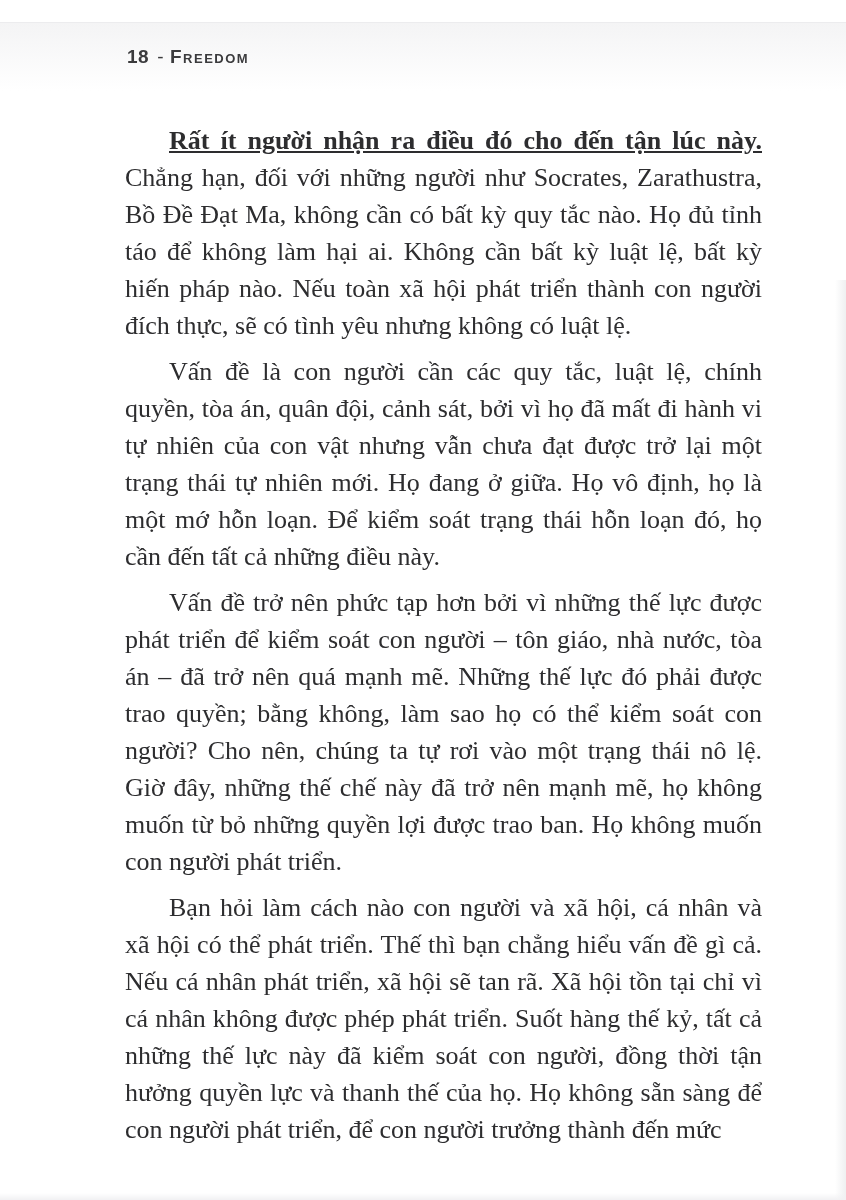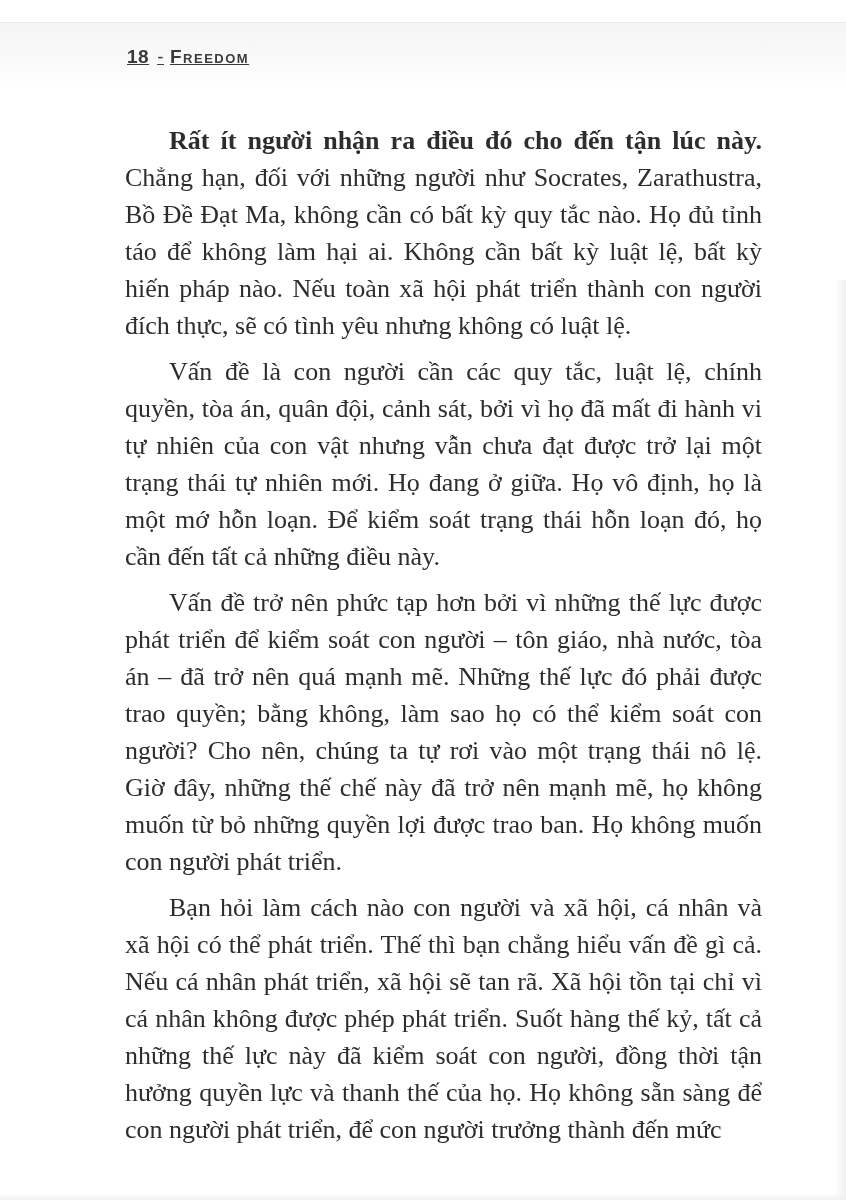--- a/index.html
+++ b/index.html
@@ -41,39 +41,38 @@
   .page-header {
     position: absolute;
     top: 46px;
     left: 127px;
     color: #3b3b3d;
     font-family: "Liberation Sans", sans-serif;
     font-size: 19px;
     font-weight: bold;
     letter-spacing: 0.5px;
     white-space: nowrap;
-    text-decoration: underline;
   }
   .page-header .sep { margin: 0 6px 0 8px; font-weight: normal; }
   .smallcaps { font-variant: small-caps; letter-spacing: 1.5px; }
   .page-body {
     position: absolute;
     top: 122px;
     left: 125px;
     width: 637px;
     color: #2d2d2f;
     font-size: 26px;
     line-height: 37px;
     text-align: justify;
   }
   .para {
     margin: 0 0 9px 0;
     text-indent: 44px;
   }
-  .para b { font-weight: bold; }
+  .para b { font-weight: bold; text-decoration: underline; }
 </style>
 </head>
 <body>
 
 <div class="page">
 
   <div class="scan-band-top"></div>
   <div class="scan-strip-right"></div>
   <div class="scan-strip-bottom"></div>
 

